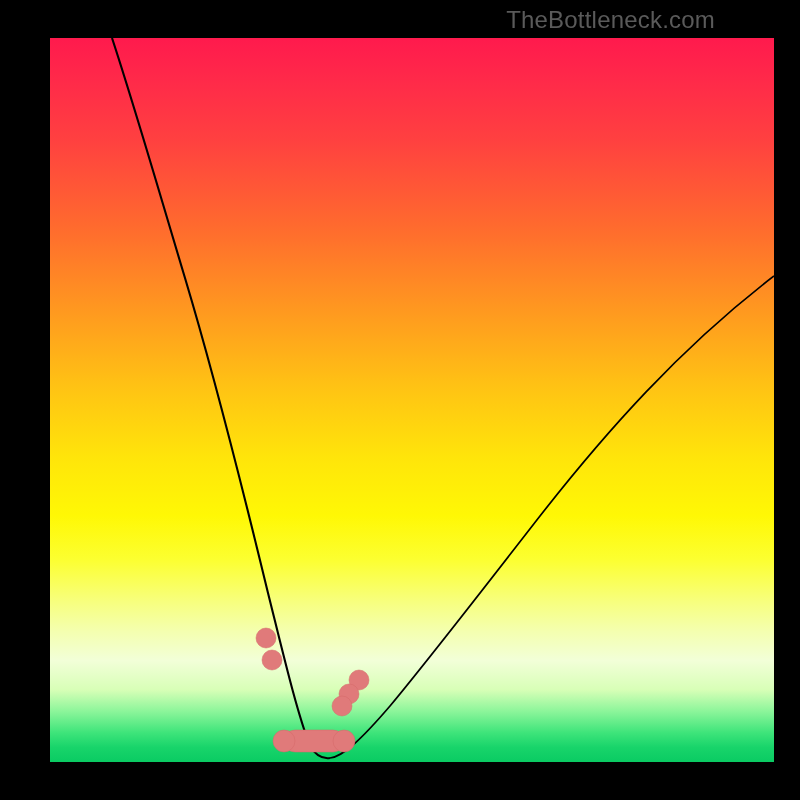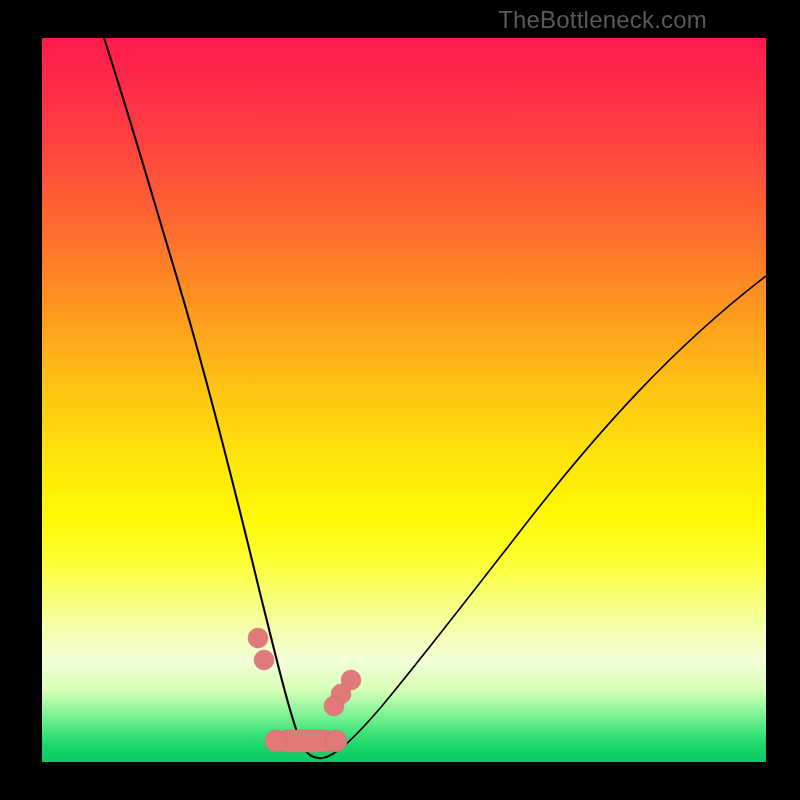--- a/index.html
+++ b/index.html
@@ -5,21 +5,21 @@
   html, body {
     margin: 0;
     padding: 0;
     width: 800px;
     height: 800px;
     background: #000;
     overflow: hidden;
   }
   .frame {
     position: absolute;
-    left: 4px;
+    left: 12px;
     top: 0;
     width: 713px;
     height: 800px;
     background: #000;
   }
   .plot-area {
     position: absolute;
     left: 38px;
     top: 38px;
     width: 724px;

